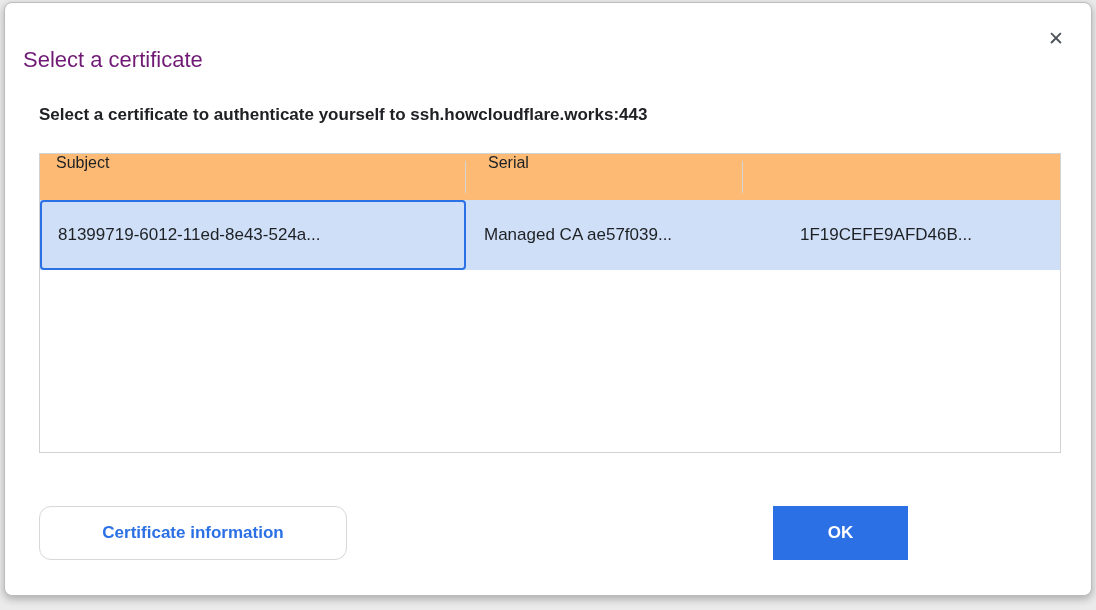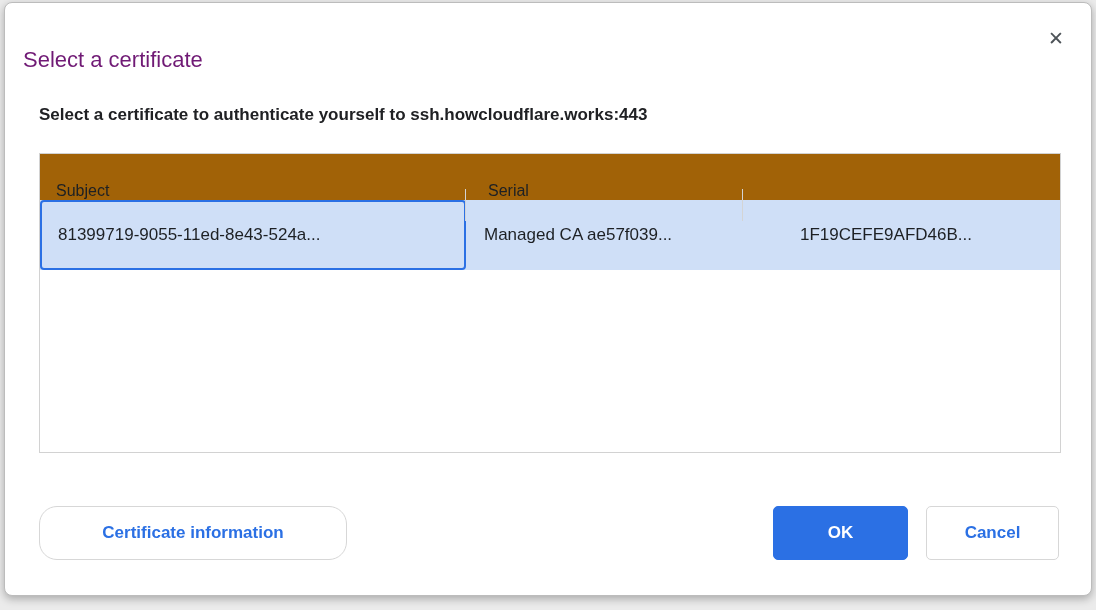--- a/index.html
+++ b/index.html
@@ -53,22 +53,22 @@
     position:absolute;
     left:34px; top:150px;
     width:1022px; height:300px;
     border:1px solid #d2d2d2;
     background:#ffffff;
     overflow:hidden;
   }
   .table-header {
     display:flex;
     height:46px;
-    align-items:flex-end;
-    background:#a16207;
+    align-items:flex-start;
+    background:#fdba74;
   }
   .th {
     display:flex;
     align-items:center;
     font-size:16px;
     color:#1d2024;
     position:relative;
   }
   .th::after {
     content:"";
@@ -105,28 +105,28 @@
   }
   .td-issuer { width:312px; padding-left:18px; }
   .td-serial { width:277px; padding-left:22px; }
   .btn {
     position:absolute;
     top:503px;
     height:54px;
     display:flex; align-items:center; justify-content:center;
     font-size:17px;
     font-weight:700;
-    border-radius:5px;
+    border-radius:0;
     cursor:pointer;
     border:1px solid #d7d7d7;
     background:#ffffff;
     color:#2b70e4;
     font-family:"Liberation Sans","DejaVu Sans",sans-serif;
   }
-  .btn-cert-info { left:34px; width:308px; border-radius:18px; }
+  .btn-cert-info { left:34px; width:308px; border-radius:12px; }
   .btn-ok {
     left:768px; width:135px;
     background:#2b70e4;
     border:1px solid #2b70e4;
     color:#ffffff;
   }
   .btn-cancel { left:921px; width:133px; }
 </style>
 </head>
 <body>
@@ -146,23 +146,22 @@
       <div class="th th-subject">
         <span>Subject</span>
       </div>
       <div class="th th-serial">
         <span>Serial</span>
       </div>
       <div class="th th-spacer"></div>
     </div>
 
     <div class="table-row">
-      <div class="td td-subject">81399719-9055-11ed-8e43-524a...</div>
+      <div class="td td-subject">81399719-6012-11ed-8e43-524a...</div>
       <div class="td td-issuer">Managed CA ae57f039...</div>
       <div class="td td-serial">1F19CEFE9AFD46B...</div>
     </div>
   </div>
 
   <button class="btn btn-cert-info">Certificate information</button>
   <button class="btn btn-ok">OK</button>
-  <button class="btn btn-cancel">Cancel</button>
 
 </div>
 
 </body></html>

